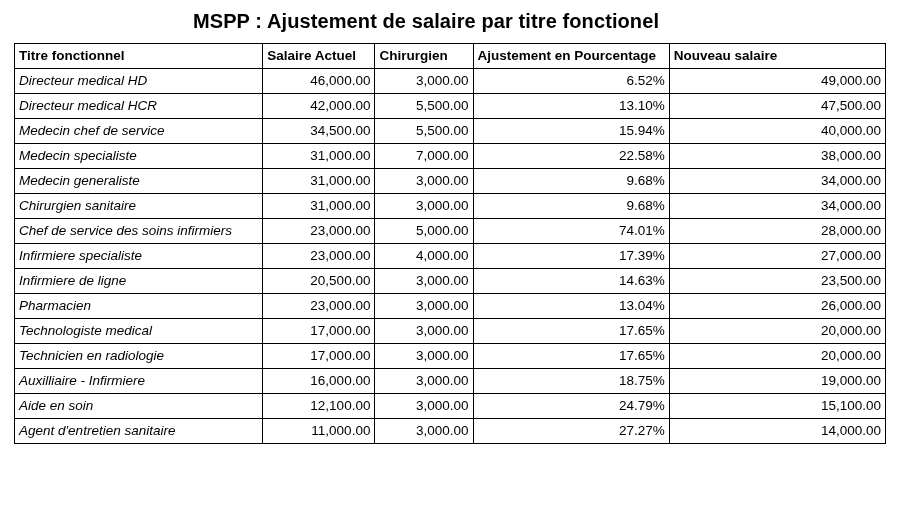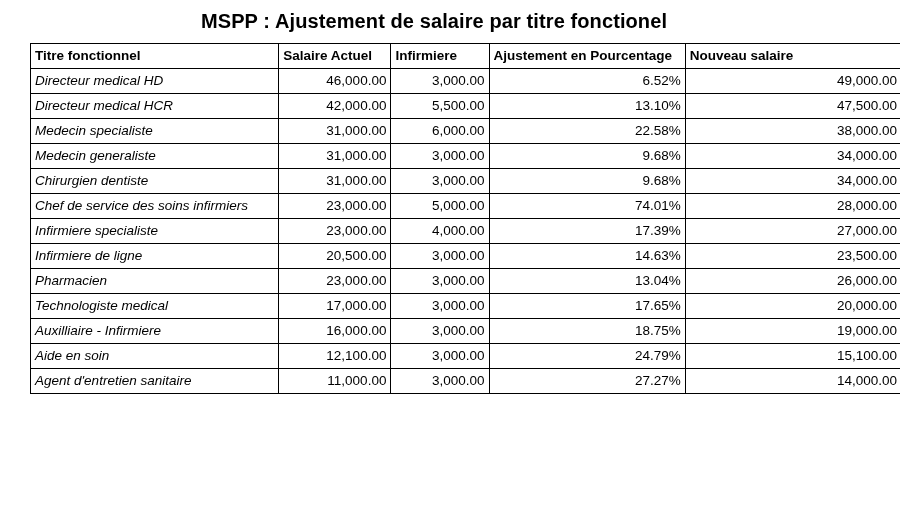--- a/index.html
+++ b/index.html
@@ -12,21 +12,20 @@
     background: #ffffff;
     font-family: "Liberation Sans", sans-serif;
     color: #000000;
     overflow: hidden;
   }
   .page {
     position: relative;
     width: 852px;
     height: 507px;
     box-sizing: border-box;
-    padding-left: 16px;
   }
   .doc-title {
     text-align: center;
     font-size: 20px;
     font-weight: bold;
     letter-spacing: 0.1px;
     padding-top: 10px;
     padding-bottom: 10px;
     color: #000000;
   }
@@ -84,56 +83,63 @@
         <col class="col-title">
         <col class="col-current">
         <col class="col-adj">
         <col class="col-pct">
         <col class="col-new">
       </colgroup>
       <thead>
         <tr>
           <th>Titre fonctionnel</th>
           <th>Salaire Actuel</th>
-          <th>Infirmiere</th>
+          <th>Chirurgien</th>
           <th>Ajustement en Pourcentage</th>
           <th>Nouveau salaire</th>
         </tr>
       </thead>
       <tbody>
           <tr>
             <td class="text">Directeur medical HD</td>
             <td class="num">46,000.00</td>
             <td class="num">3,000.00</td>
             <td class="num">6.52%</td>
             <td class="num">49,000.00</td>
           </tr>
           <tr>
             <td class="text">Directeur medical HCR</td>
             <td class="num">42,000.00</td>
             <td class="num">5,500.00</td>
             <td class="num">13.10%</td>
             <td class="num">47,500.00</td>
           </tr>
           <tr>
+            <td class="text">Medecin chef de service</td>
+            <td class="num">34,500.00</td>
+            <td class="num">5,500.00</td>
+            <td class="num">15.94%</td>
+            <td class="num">40,000.00</td>
+          </tr>
+          <tr>
             <td class="text">Medecin specialiste</td>
             <td class="num">31,000.00</td>
-            <td class="num">6,000.00</td>
+            <td class="num">7,000.00</td>
             <td class="num">22.58%</td>
             <td class="num">38,000.00</td>
           </tr>
           <tr>
             <td class="text">Medecin generaliste</td>
             <td class="num">31,000.00</td>
             <td class="num">3,000.00</td>
             <td class="num">9.68%</td>
             <td class="num">34,000.00</td>
           </tr>
           <tr>
-            <td class="text">Chirurgien dentiste</td>
+            <td class="text">Chirurgien sanitaire</td>
             <td class="num">31,000.00</td>
             <td class="num">3,000.00</td>
             <td class="num">9.68%</td>
             <td class="num">34,000.00</td>
           </tr>
           <tr>
             <td class="text">Chef de service des soins infirmiers</td>
             <td class="num">23,000.00</td>
             <td class="num">5,000.00</td>
             <td class="num">74.01%</td>
@@ -161,20 +167,27 @@
             <td class="num">26,000.00</td>
           </tr>
           <tr>
             <td class="text">Technologiste medical</td>
             <td class="num">17,000.00</td>
             <td class="num">3,000.00</td>
             <td class="num">17.65%</td>
             <td class="num">20,000.00</td>
           </tr>
           <tr>
+            <td class="text">Technicien en radiologie</td>
+            <td class="num">17,000.00</td>
+            <td class="num">3,000.00</td>
+            <td class="num">17.65%</td>
+            <td class="num">20,000.00</td>
+          </tr>
+          <tr>
             <td class="text">Auxilliaire - Infirmiere</td>
             <td class="num">16,000.00</td>
             <td class="num">3,000.00</td>
             <td class="num">18.75%</td>
             <td class="num">19,000.00</td>
           </tr>
           <tr>
             <td class="text">Aide en soin</td>
             <td class="num">12,100.00</td>
             <td class="num">3,000.00</td>

